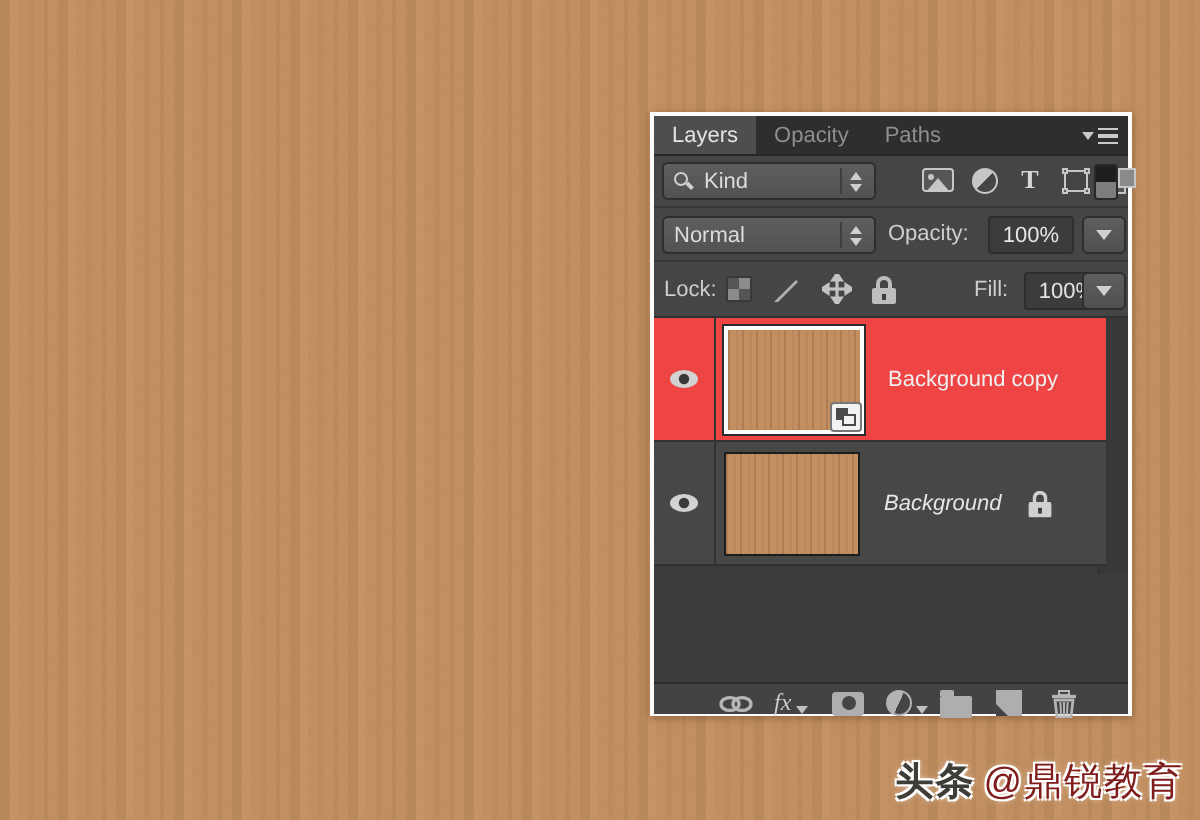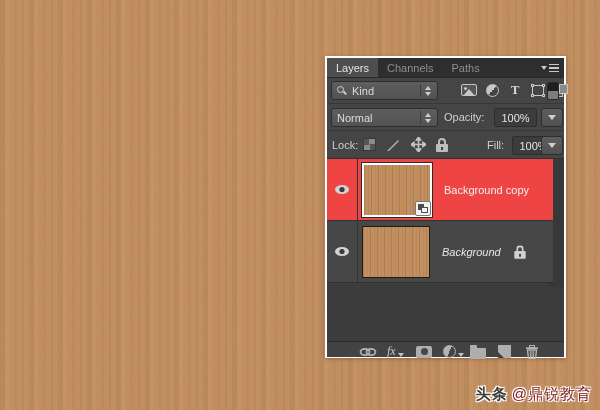--- a/index.html
+++ b/index.html
@@ -4,21 +4,21 @@
 <style>
   * { margin:0; padding:0; box-sizing:border-box; }
   html,body { width:600px; height:410px; overflow:hidden; }
   body { font-family:"Liberation Sans","DejaVu Sans",sans-serif; position:relative; background:#c28f61; }
 
   
   .bg-texture { position:absolute; left:0; top:0; width:600px; height:410px; z-index:0; }
 
   
   .watermark { position:absolute; right:8px; bottom:6px; z-index:5; display:flex; align-items:baseline; gap:4px;
-    font-size:15px; letter-spacing:1px;
+    font-size:19px; letter-spacing:1px;
     text-shadow:-1px -1px 0 #fff,1px -1px 0 #fff,-1px 1px 0 #fff,1px 1px 0 #fff,0 0 3px #fff; }
   .watermark .brand { font-weight:bold; color:#3f3d38; }
   .watermark .handle { color:#7f1d1d; }
 
   
   .panel { position:absolute; left:325px; top:56px; width:241px; height:302px;
     border:2px solid #fcfcfc; background:#454545; z-index:4; font-size:11px; color:#d4d4d4;
     box-shadow:0 1px 4px rgba(60,30,5,.35); }
 
   
@@ -132,21 +132,21 @@
     </filter>
   </defs>
   <rect width="600" height="410" fill="url(#stripes)"></rect>
   <rect width="600" height="410" filter="url(#grain)" opacity="0.55"></rect>
 </svg>
 
 <div class="panel">
 
   <div class="tabbar">
     <div class="tab active">Layers</div>
-    <div class="tab">Channels</div>
+    <div class="tab">Opacity</div>
     <div class="tab">Paths</div>
     <div class="panel-menu">
       <span class="tri"></span>
       <span class="lines">
           <i></i>
           <i></i>
           <i></i>
         </span>
     </div>
   </div>

